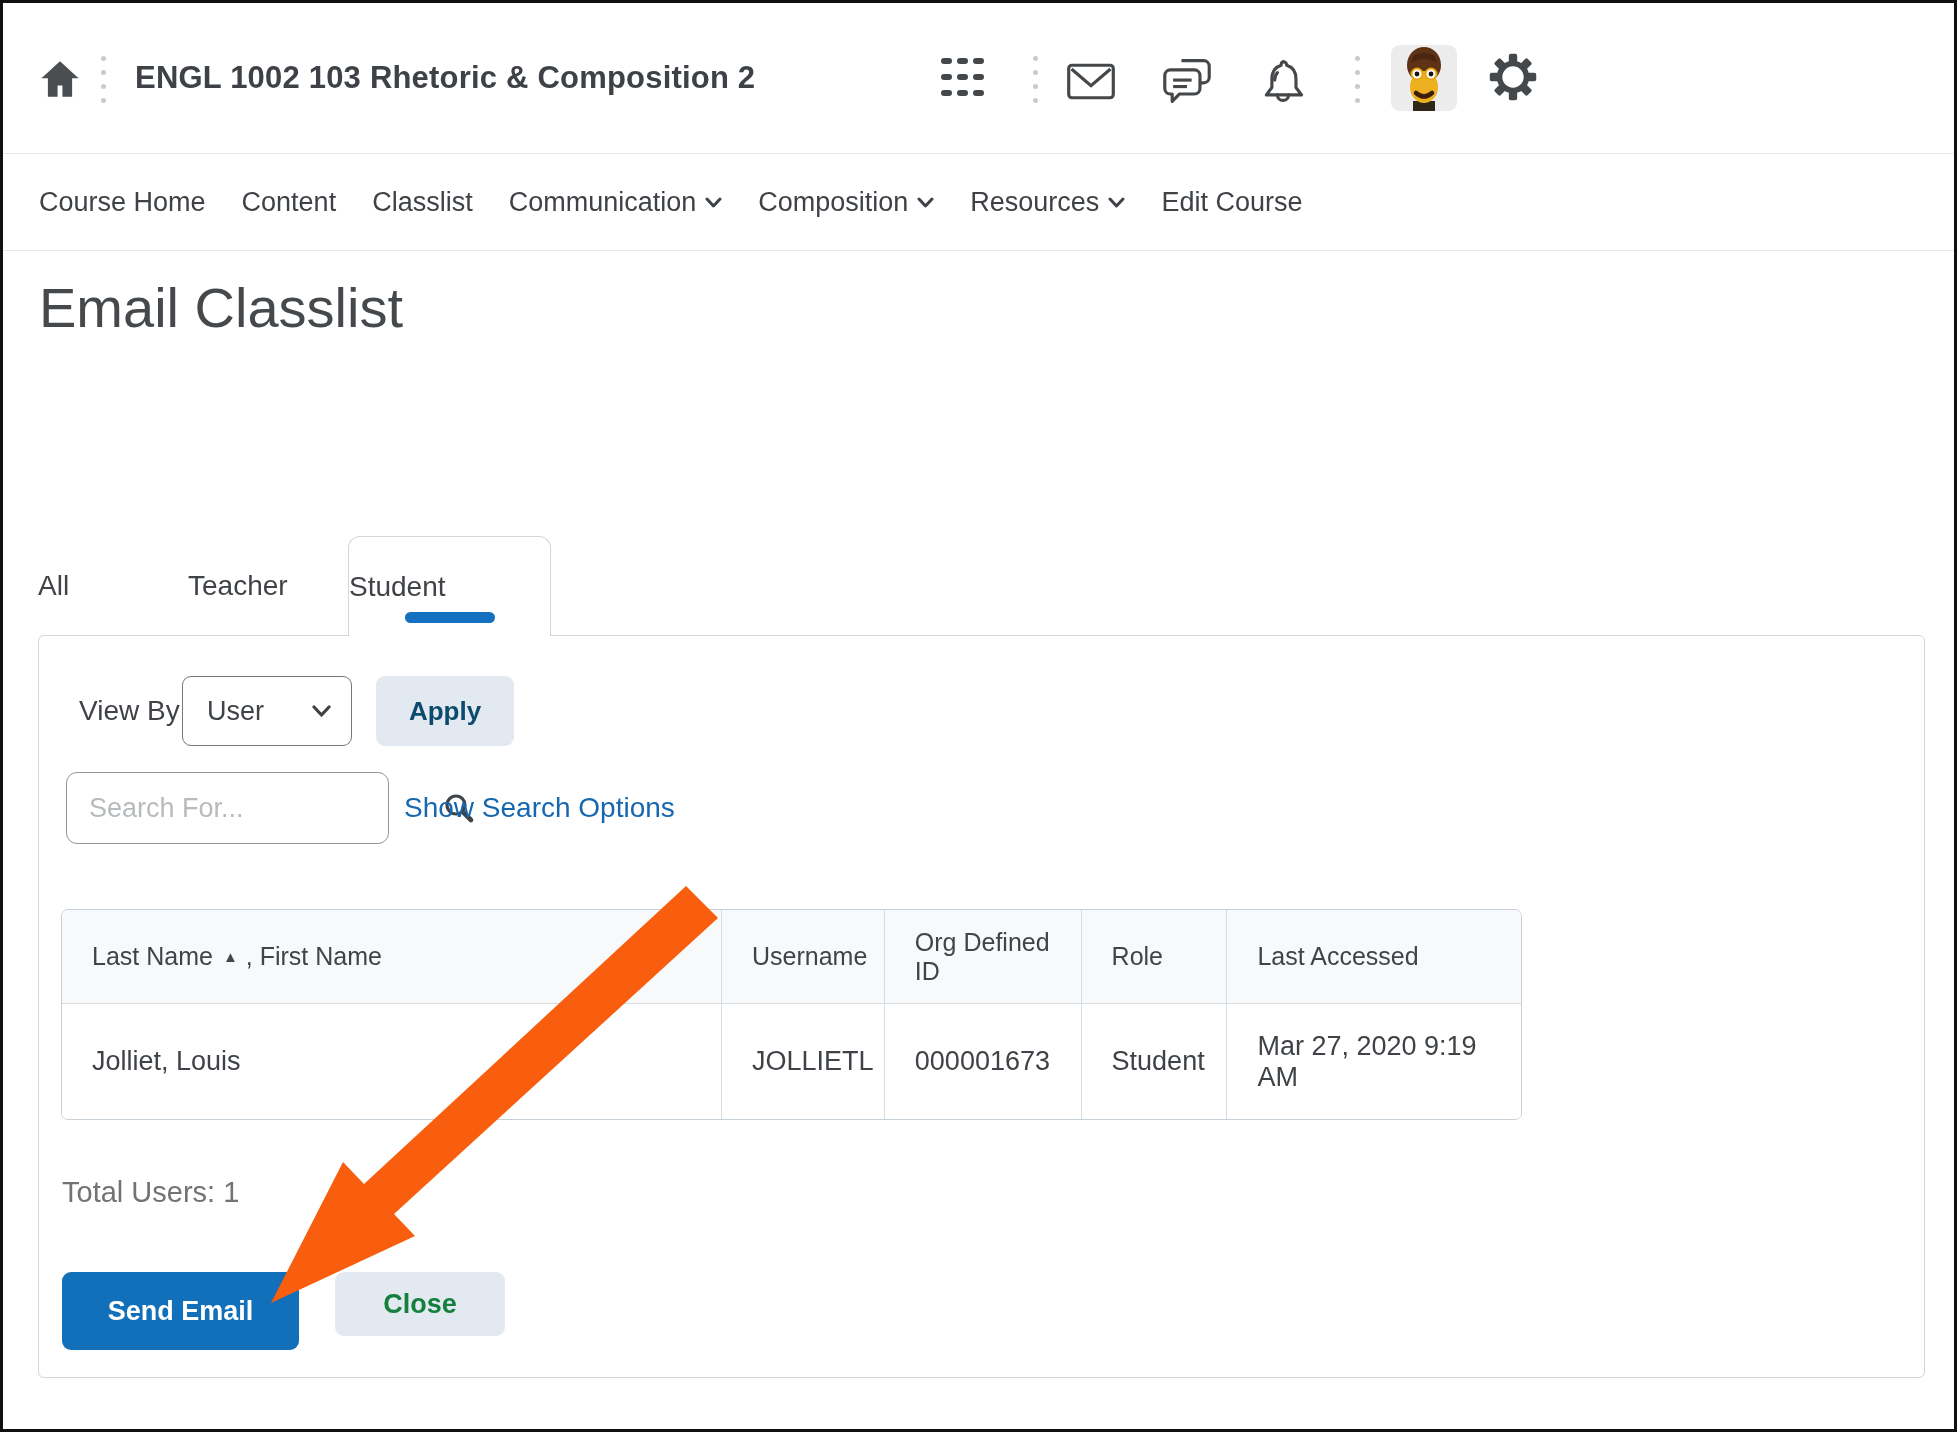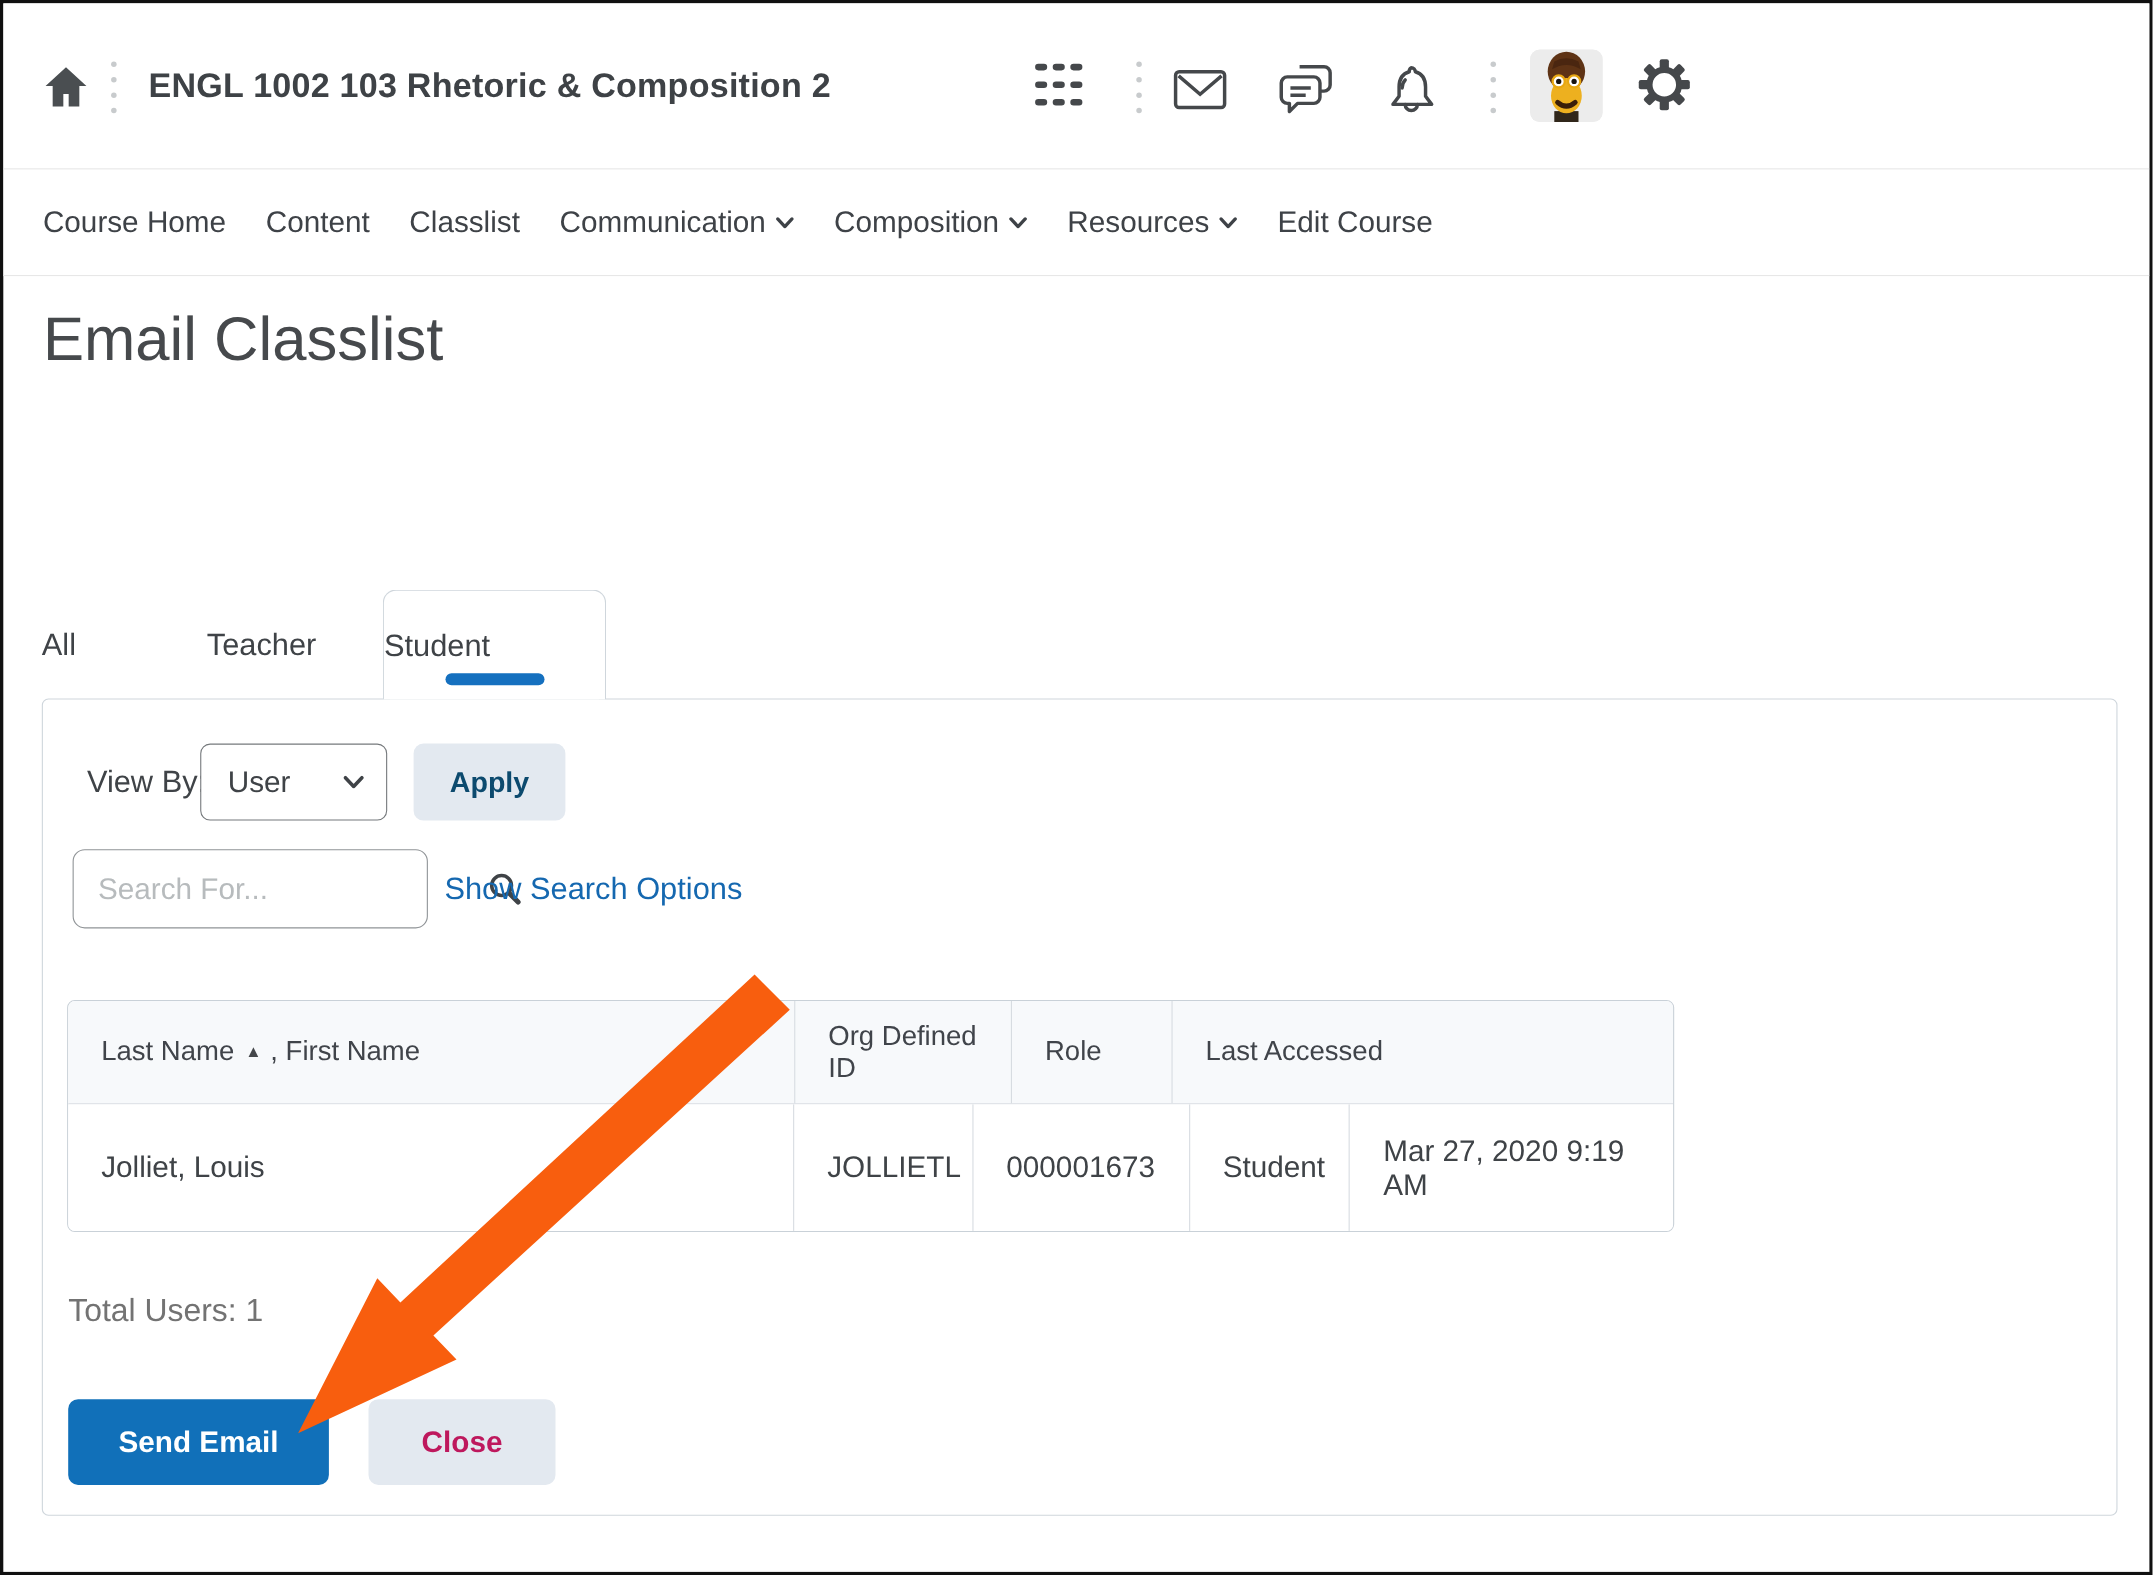--- a/index.html
+++ b/index.html
@@ -71,21 +71,21 @@
   .c-user{width:163px;}
   .c-org{width:197px;}
   .c-role{width:146px;}
   .c-last{width:294px;}
   .thead .tcell{font-size:25px;color:#40444a;}
   .tbody .tcell{font-size:27px;color:#3f4347;}
   .sort-tri{font-size:15px;margin:0 8px 0 10px;color:#44474a;}
   
   .total-users{position:absolute;left:23px;top:540px;font-size:29px;color:#737373;}
   .send-btn{position:absolute;left:23px;top:636px;width:237px;height:78px;background:#1170b9;color:#ffffff;font-size:27px;}
-  .close-btn{position:absolute;left:296px;top:636px;width:170px;height:78px;background:#e3e9f0;color:#be185d;font-size:27px;}
+  .close-btn{position:absolute;left:296px;top:636px;width:170px;height:64px;background:#e3e9f0;color:#15803d;font-size:27px;}
   
   .arrow-overlay{position:absolute;left:0;top:0;width:1951px;height:1426px;z-index:9;pointer-events:none;}
   svg{display:block;}
 </style>
 </head>
 <body>
 
 <div id="frame">
 
   <div class="header">
@@ -256,20 +256,21 @@
     </div>
     <div class="search-link">Show Search Options</div>
 
     <div class="table">
       <div class="trow thead">
         <div class="tcell c-name">
           <span>Last Name</span>
           <span class="sort-tri">▲</span>
           <span>, First Name</span>
         </div>
+        <div class="tcell c-user">Username</div>
         <div class="tcell c-org">Org Defined ID</div>
         <div class="tcell c-role">Role</div>
         <div class="tcell c-last">Last Accessed</div>
       </div>
       <div class="trow tbody">
         <div class="tcell c-name">Jolliet, Louis</div>
         <div class="tcell c-user">JOLLIETL</div>
         <div class="tcell c-org">000001673</div>
         <div class="tcell c-role">Student</div>
         <div class="tcell c-last">Mar 27, 2020 9:19 AM</div>

